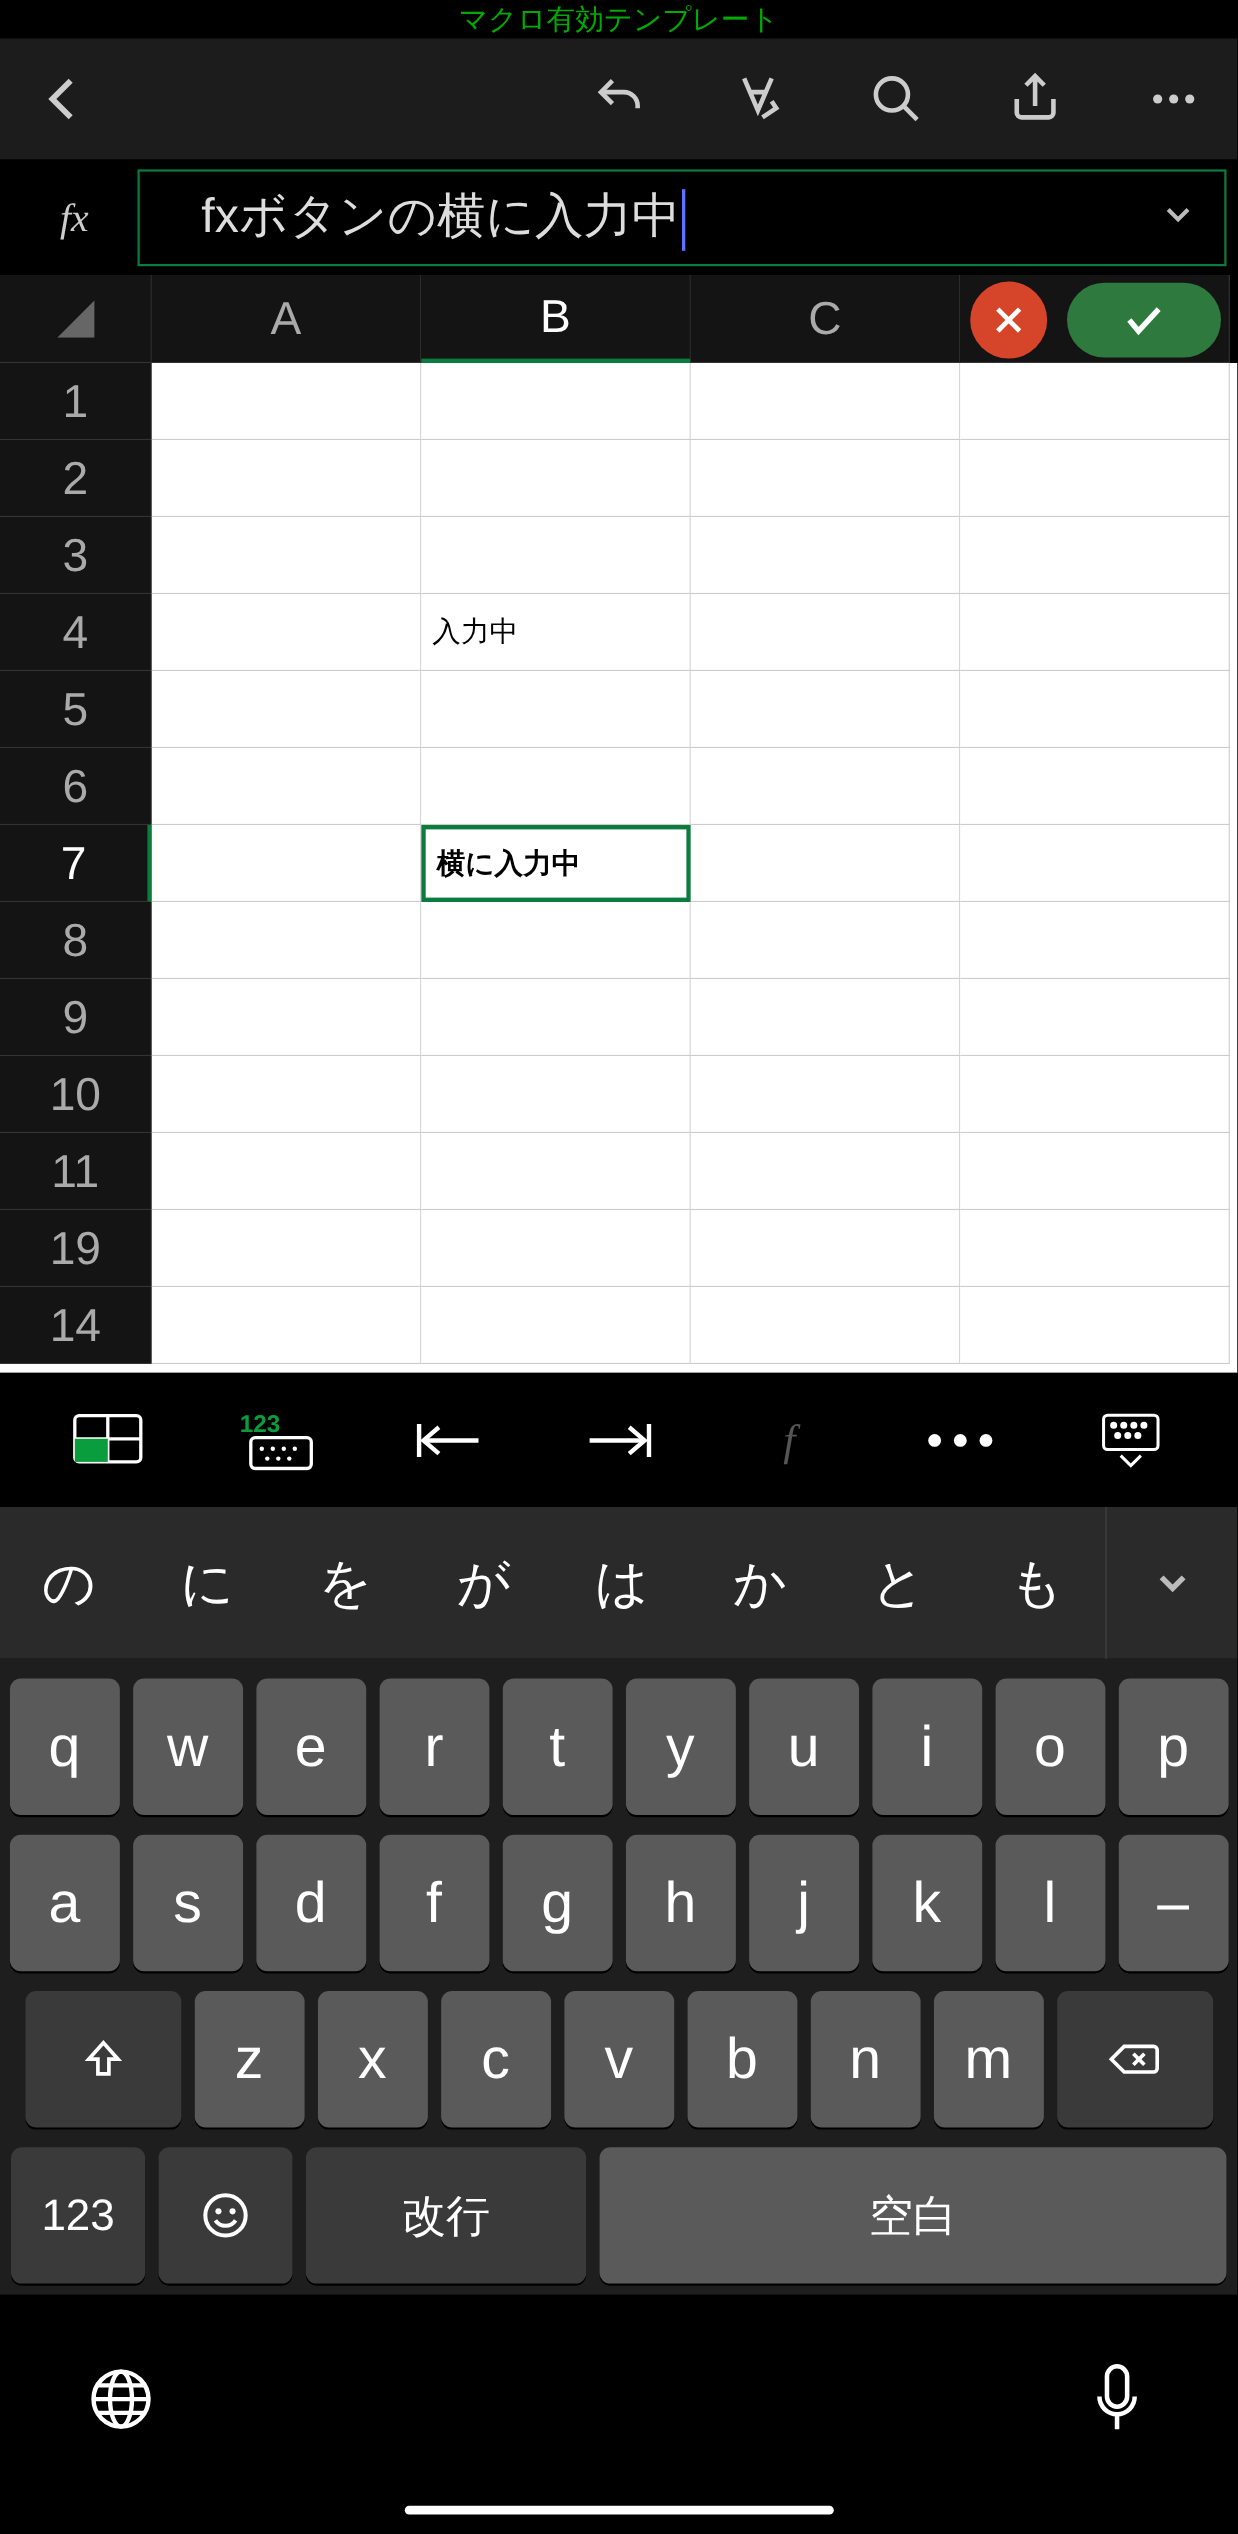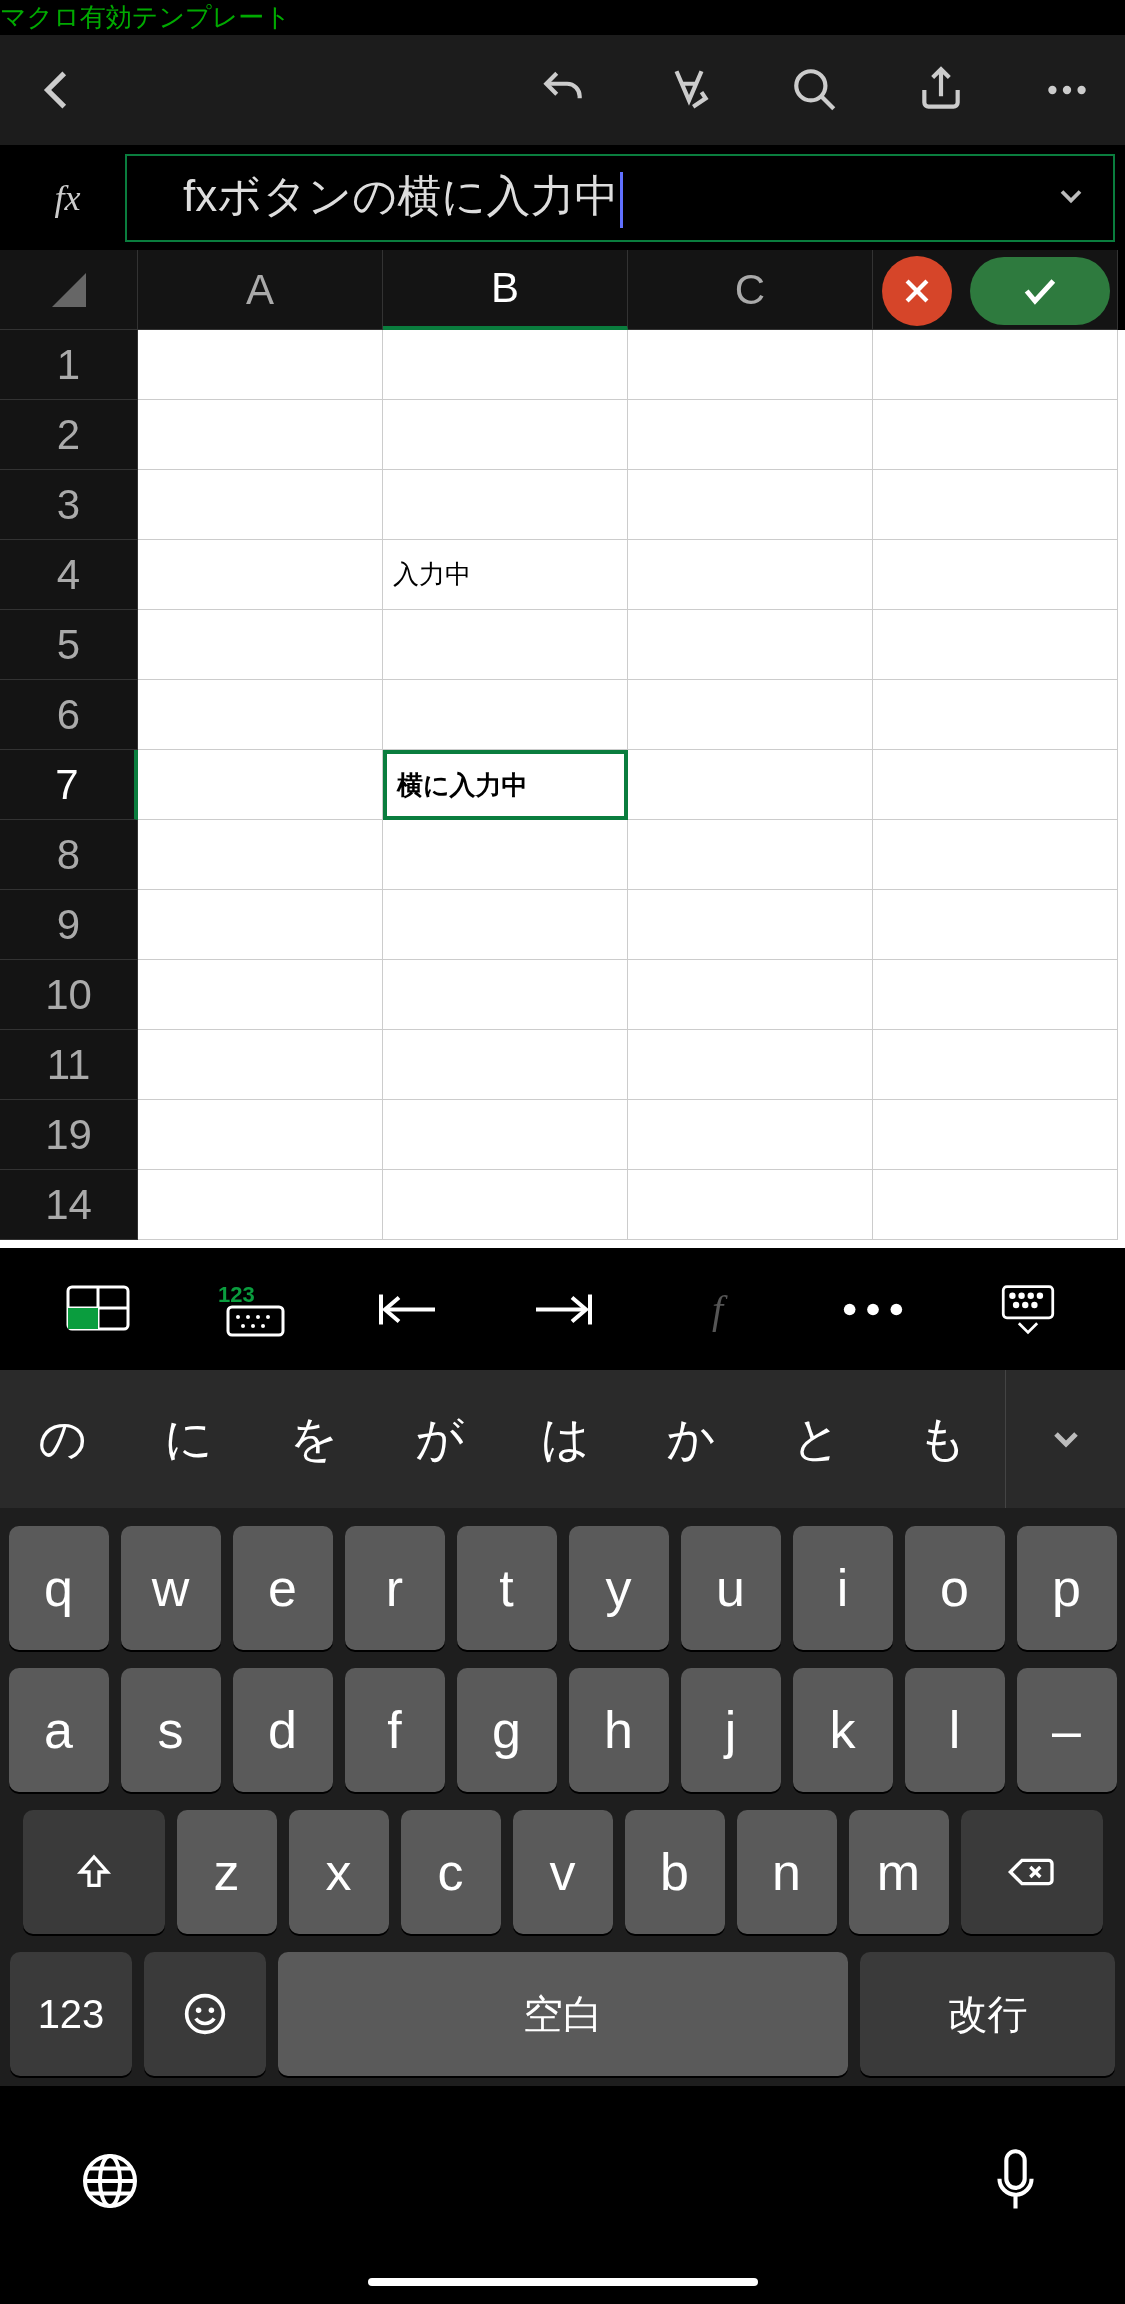--- a/index.html
+++ b/index.html
@@ -8,20 +8,21 @@
       height: 2304px;
       background: #000;
       font-family: -apple-system, sans-serif;
       overflow: hidden;
       position: relative;
     }
     .title-bar {
       height: 35px;
       display: flex;
       align-items: center;
+      justify-content: center;
       color: #0a0;
       font-size: 26px;
     }
     .toolbar {
       height: 110px;
       display: flex;
       align-items: center;
       padding: 0 30px;
       gap: 70px;
       background: #1c1c1c;
@@ -609,22 +610,22 @@
   <div class="bottom-row">
     <div class="key num">123</div>
     <div class="key emoji">
       <svg width="44" height="44" viewBox="0 0 24 24" fill="#fff">
           <circle cx="12" cy="12" r="10" fill="none" stroke="#fff" stroke-width="2"></circle>
           <circle cx="8.5" cy="10" r="1.5"></circle>
           <circle cx="15.5" cy="10" r="1.5"></circle>
           <path d="M7 14.5a6 6 0 0010 0" fill="none" stroke="#fff" stroke-width="2"></path>
         </svg>
     </div>
+    <div class="key return">改行</div>
     <div class="key space">空白</div>
-    <div class="key return">改行</div>
   </div>
 </div>
 
 <div class="bottom-bar">
   <div class="bottom-icon">
     <svg width="60" height="60" viewBox="0 0 24 24" fill="none" stroke="#fff" stroke-width="1.6">
         <circle cx="12" cy="12" r="10"></circle>
         <ellipse cx="12" cy="12" rx="4" ry="10"></ellipse>
         <line x1="2" y1="12" x2="22" y2="12"></line>
         <path d="M3.5 7h17M3.5 17h17"></path>

